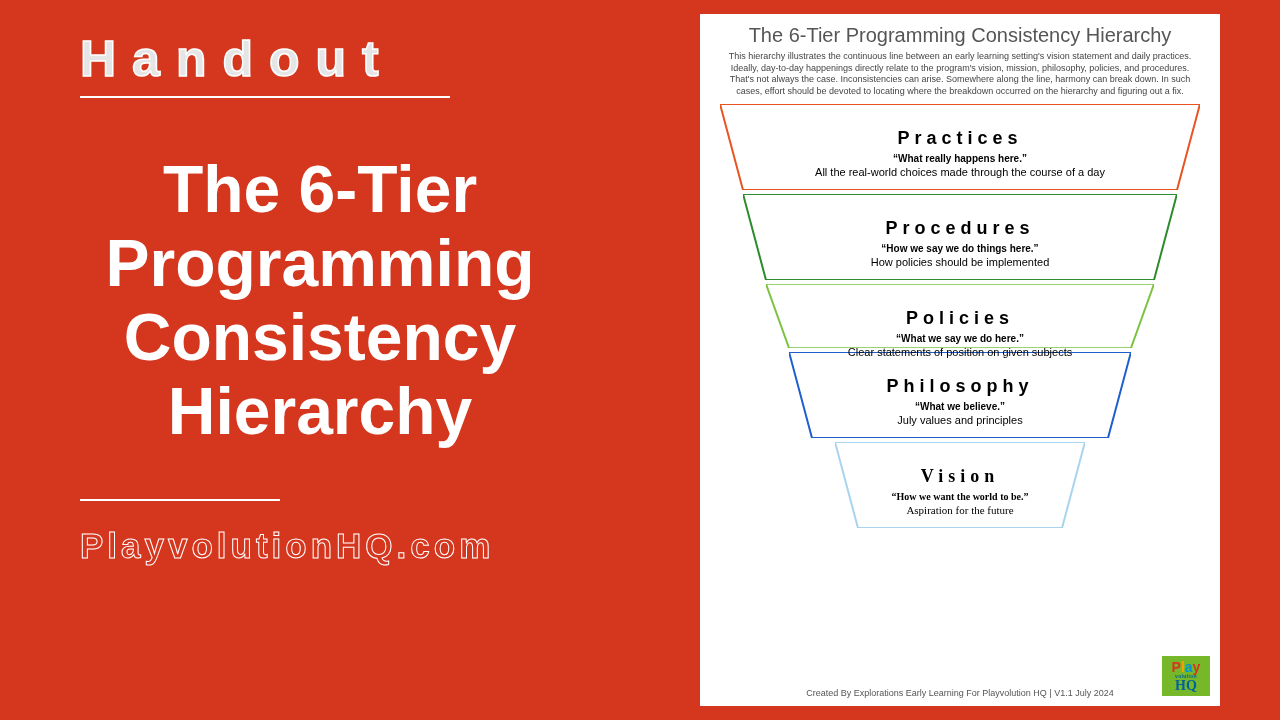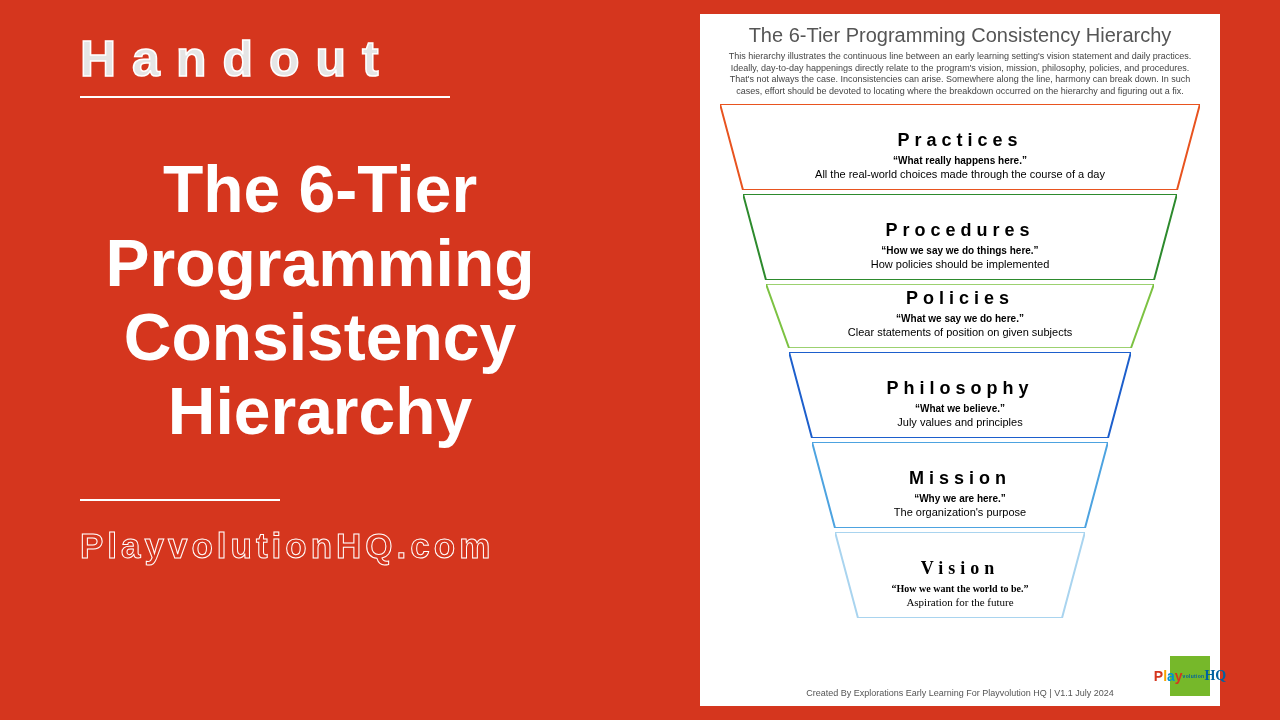--- a/index.html
+++ b/index.html
@@ -99,22 +99,22 @@
     display: flex;
     flex-direction: column;
     align-items: center;
     gap: 4px;
   }
   .tier {
     position: relative;
     text-align: center;
     display: flex;
     flex-direction: column;
-    justify-content: flex-end;
-    padding: 8px 0 10px 0;
+    justify-content: flex-start;
+    padding: 24px 0 10px 0;
   }
   .tier svg {
     position: absolute;
     inset: 0;
     width: 100%;
     height: 100%;
   }
   .tier-content { position: relative; z-index: 1; }
   .tier-name {
     font-size: 18px;
@@ -138,25 +138,25 @@
     font-size: 9px;
     color: #555;
     text-align: center;
     margin-top: 4px;
   }
 
   .logo {
     position: absolute;
     right: 10px;
     bottom: 10px;
-    width: 40px;
+    width: 48px;
     height: 40px;
     background: #76b82a;
     display: flex;
-    flex-direction: row;
+    flex-direction: column;
     align-items: center;
     justify-content: center;
     font-weight: 700;
   }
   .logo-top {
     font-size: 14px;
     line-height: 1;
   }
   .logo-top .p { color: #d5361e; }
   .logo-top .l { color: #f7a400; }
@@ -225,30 +225,20 @@
         <div class="tier" style="width: 342px; height: 86px;">
           <svg viewBox="0 0 342 86" preserveAspectRatio="none">
             <polygon points="0,0 342,0 319,86 23,86" fill="none" stroke="#1d5fcc" stroke-width="2"></polygon>
           </svg>
           <div class="tier-content">
             <div class="tier-name">Philosophy</div>
             <div class="tier-quote">“What we believe.”</div>
             <div class="tier-desc">July values and principles</div>
           </div>
         </div>
-        <div class="tier" style="width: 296px; height: 86px;">
-          <svg viewBox="0 0 296 86" preserveAspectRatio="none">
-            <polygon points="0,0 296,0 273,86 23,86" fill="none" stroke="#4da3e0" stroke-width="2"></polygon>
-          </svg>
-          <div class="tier-content">
-            <div class="tier-name">Mission</div>
-            <div class="tier-quote">“Why we are here.”</div>
-            <div class="tier-desc">The organization's purpose</div>
-          </div>
-        </div>
         <div class="tier" style="width: 250px; height: 86px; font-family: Liberation Serif, serif;">
           <svg viewBox="0 0 250 86" preserveAspectRatio="none">
             <polygon points="0,0 250,0 227,86 23,86" fill="none" stroke="#a9d4ef" stroke-width="2"></polygon>
           </svg>
           <div class="tier-content">
             <div class="tier-name">Vision</div>
             <div class="tier-quote">“How we want the world to be.”</div>
             <div class="tier-desc">Aspiration for the future</div>
           </div>
         </div>

